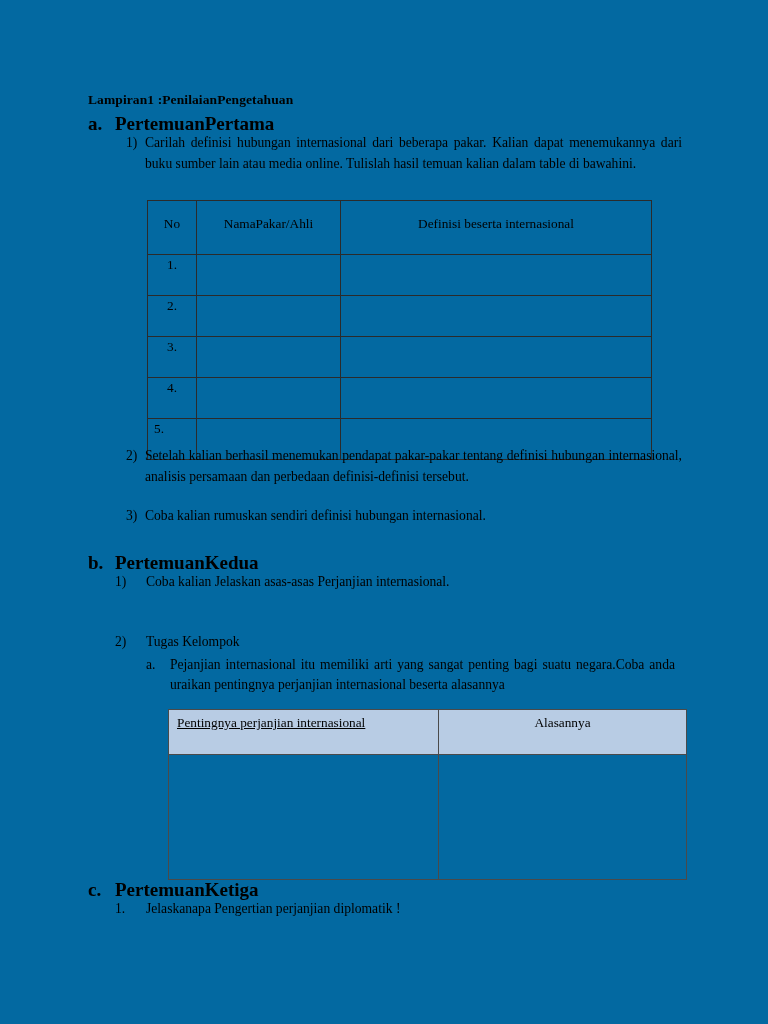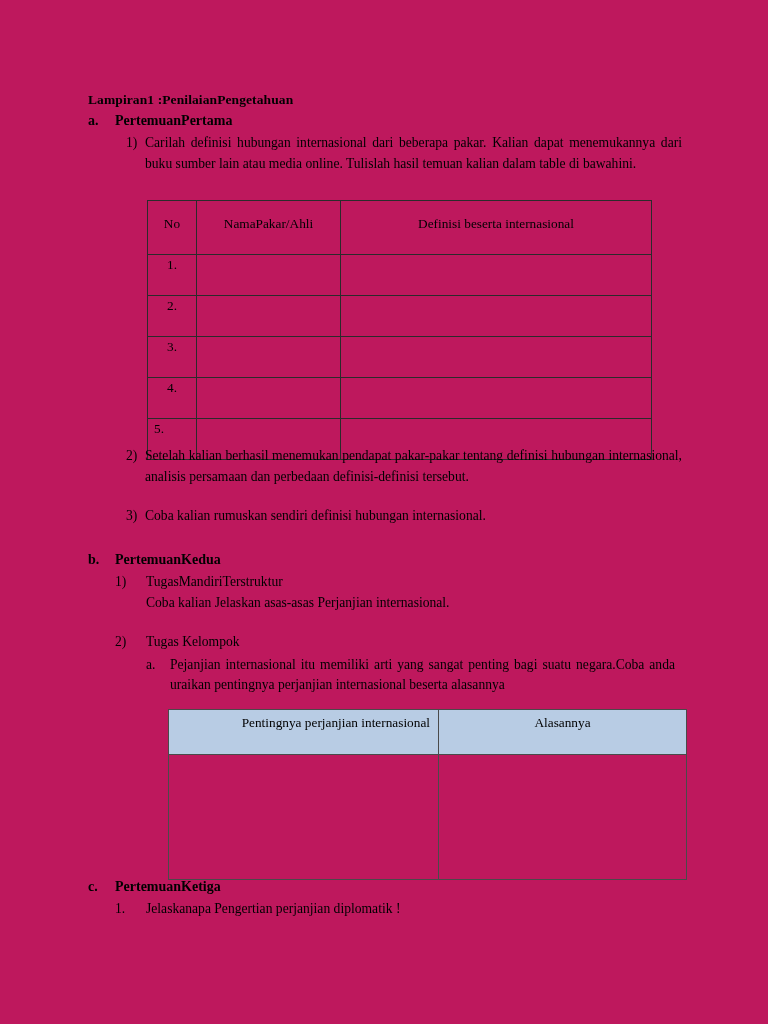--- a/index.html
+++ b/index.html
@@ -15,37 +15,37 @@
     font-family: "Liberation Serif", "DejaVu Serif", serif;
     color: #000000;
     overflow: hidden;
   }
 
   .page {
     position: absolute;
     left: 0; top: 0;
     width: 768px;
     height: 1024px;
-    background: #be185d;
+    background: #0369a1;
   }
 
   
   .doc-title {
     position: absolute;
     left: 88px;
     top: 92px;
     font-size: 13.5px;
     font-weight: bold;
     letter-spacing: 0.1px;
     white-space: nowrap;
   }
 
   .sec-head {
     position: absolute;
-    font-size: 14px;
+    font-size: 19px;
     font-weight: bold;
     white-space: nowrap;
   }
   .sec-head .marker {
     display: inline-block;
     width: 27px;
   }
 
   
   .li {
@@ -114,21 +114,21 @@
     border: 1px solid #4a4a4a;
     font-weight: normal;
     vertical-align: top;
     padding: 4px 8px;
   }
   .tbl2 thead th {
     background: #b8cce4;
     height: 36px;
     line-height: 18px;
   }
-  .tbl2 th.left  { text-align: right; }
+  .tbl2 th.left  { text-align: left; text-decoration: underline; }
   .tbl2 th.center{ text-align: center; }
   .tbl2 tbody td { height: 116px; }
   .t2-col-a { width: 270px; }
   .t2-col-b { width: 248px; }
 </style>
 </head>
 <body>
 
 <div class="page">
 
@@ -195,21 +195,20 @@
     <span class="body">Coba kalian rumuskan sendiri definisi hubungan internasional.</span>
   </div>
 
   <div class="sec-head" style="left:88px; top:552px;">
     <span class="marker">b.</span><span>PertemuanKedua</span>
   </div>
 
   <div class="li" style="left:115px; top:572px; width:560px;">
     <span class="marker" style="width:31px;">1)</span>
     <span class="body">
-      <span style="display:block;">TugasMandiriTerstruktur</span>
       <span style="display:block;">Coba kalian Jelaskan asas-asas Perjanjian internasional.</span>
     </span>
   </div>
 
   <div class="li" style="left:115px; top:632px; width:560px;">
     <span class="marker" style="width:31px;">2)</span>
     <span class="body">
       <span style="display:block;">Tugas Kelompok</span>
       <span class="li" style="position:static; display:flex; margin-top:2px;">
         <span class="marker" style="width:24px;">a.</span>

